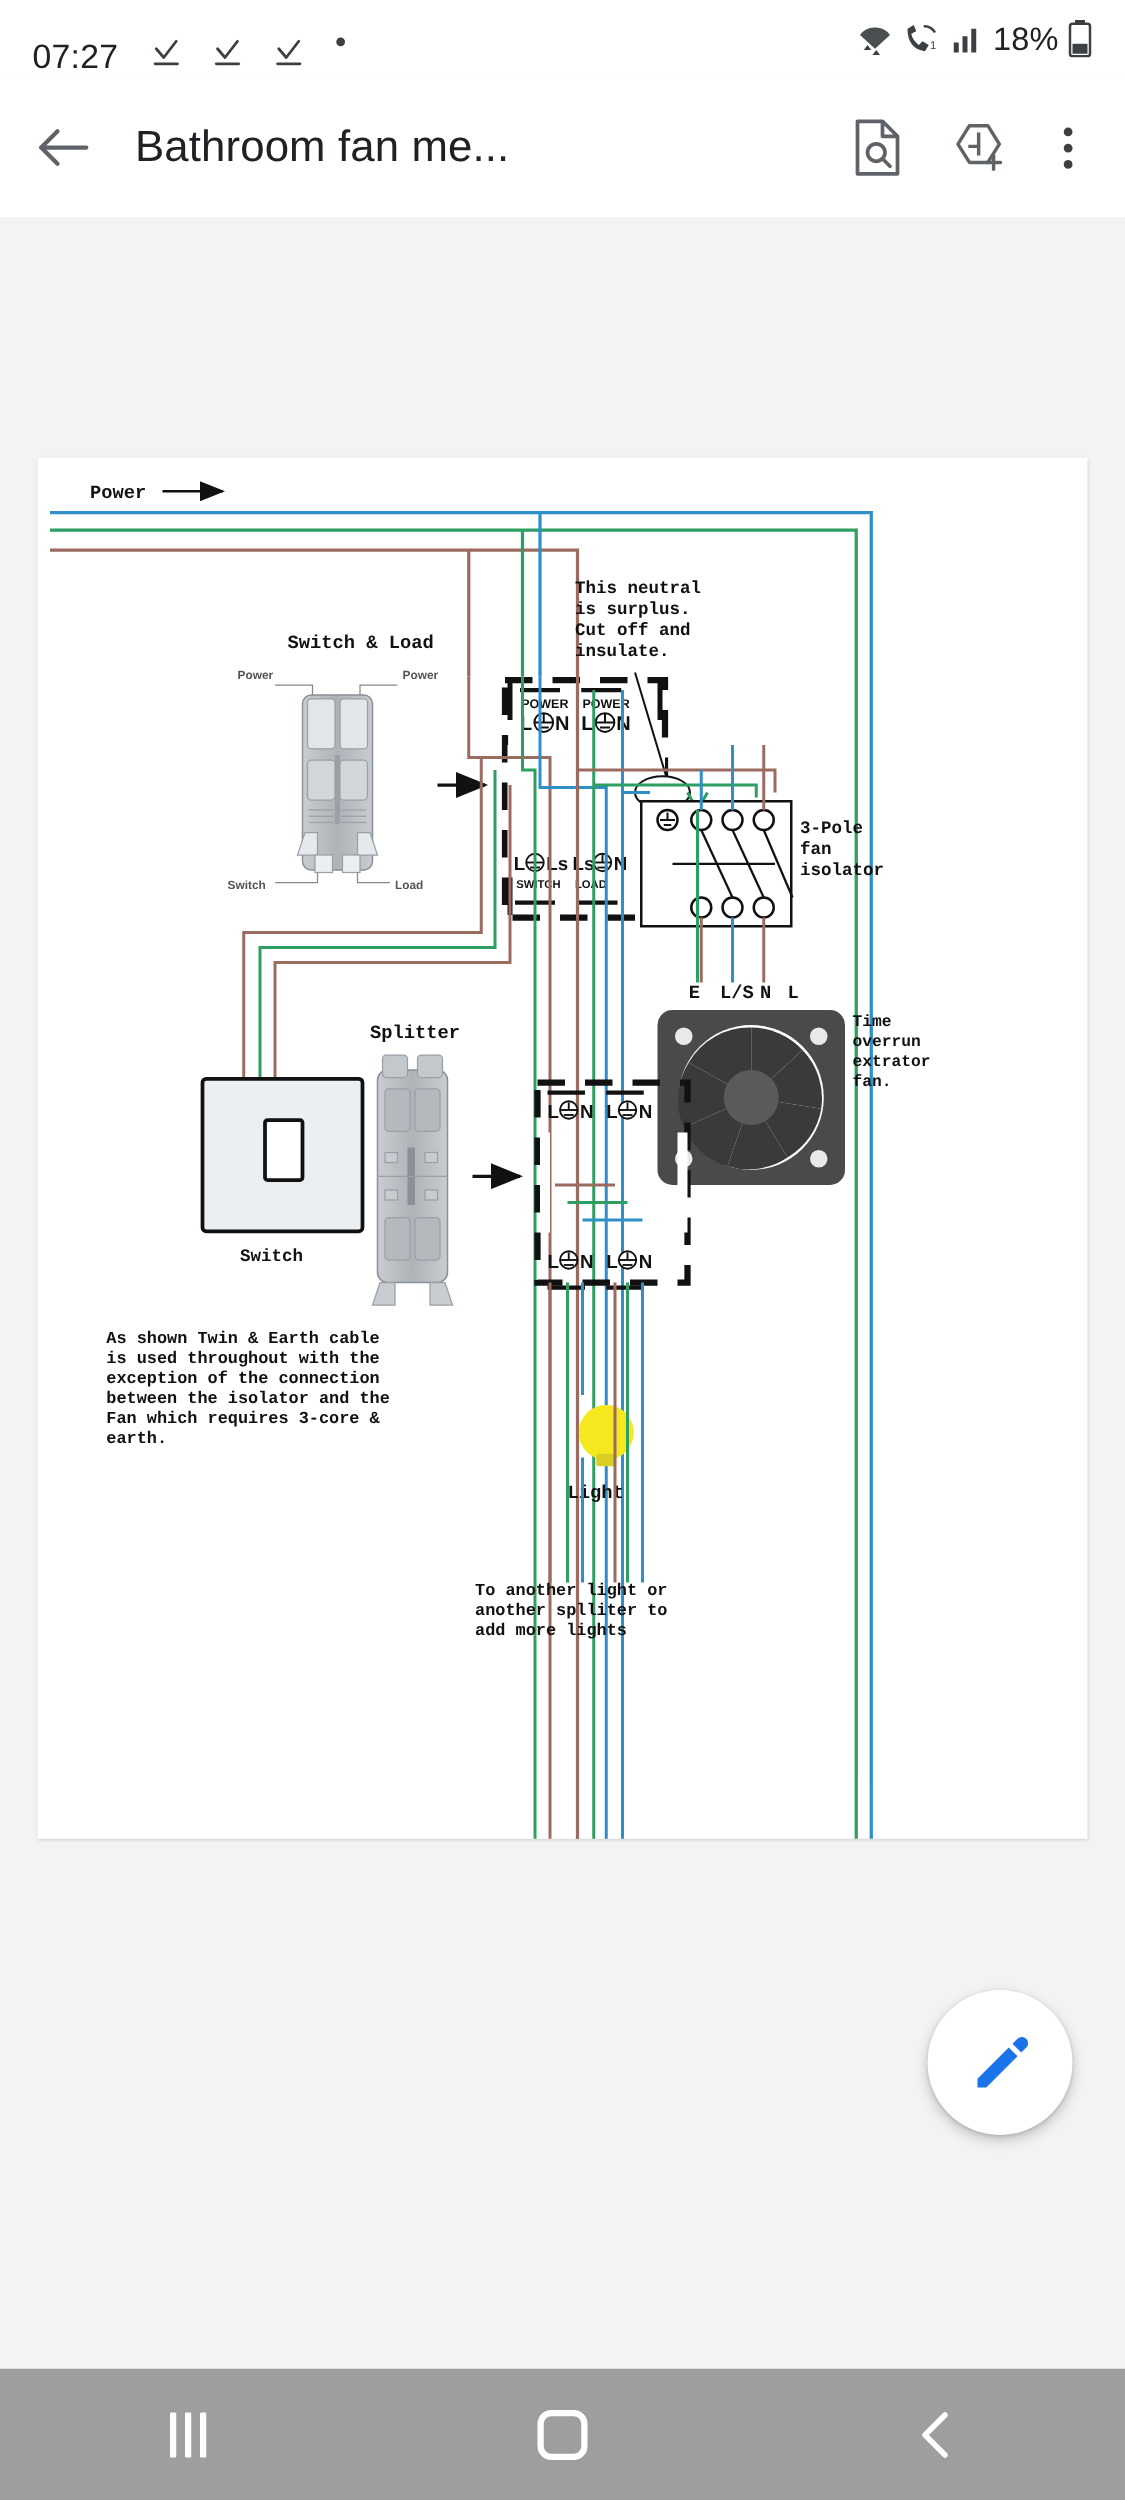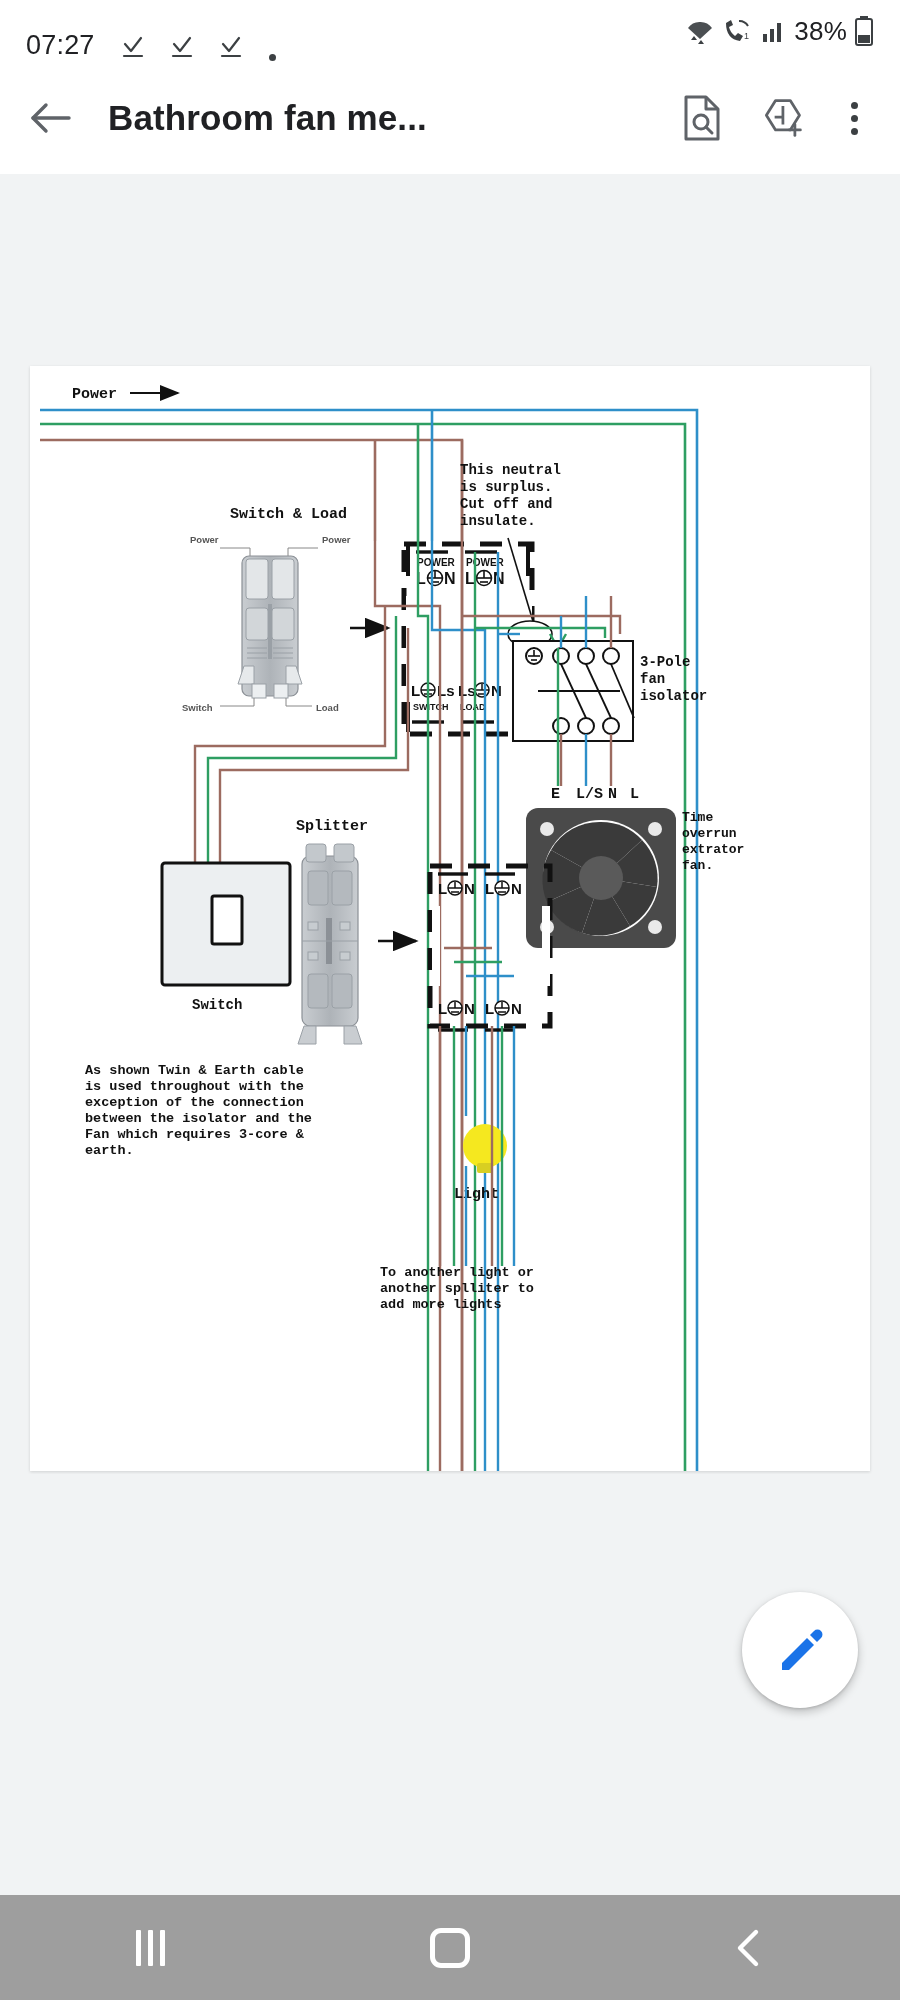--- a/index.html
+++ b/index.html
@@ -10,34 +10,34 @@
     overflow: hidden;
   }
   .phone { position: relative; width: 900px; height: 2000px; background: #f1f3f4; }
 
   
   .statusbar {
     position: absolute; top: 0; left: 0; width: 900px; height: 62px;
     background: #ffffff; display: flex; align-items: center;
     padding: 0 26px; color: #1f1f1f;
   }
-  .sb-left { display: flex; align-items: flex-end; gap: 27px; margin-top: 28px; }
+  .sb-left { display: flex; align-items: flex-start; gap: 27px; margin-top: 28px; }
   .sb-clock { font-size: 27px; font-weight: 400; letter-spacing: .2px; color:#202124; }
   .sb-right { margin-left: auto; display: flex; align-items: center; gap: 7px; }
   .sb-pct { font-size: 26px; color:#202124; letter-spacing: .2px;}
   .dot-ind { width: 7px; height: 7px; border-radius: 50%; background:#3c4043; display:inline-block; }
 
   
   .appbar {
     position: absolute; top: 62px; left: 0; width: 900px; height: 112px;
     background: #ffffff; display: flex; align-items: center; padding: 0 22px;
   }
   .ab-back { width: 58px; height: 58px; display:flex; align-items:center; justify-content:center; flex:0 0 auto; }
   .ab-title {
-    font-size: 35px; color: #202124; font-weight: 700;
+    font-size: 35px; color: #202124; font-weight: 400;
     margin-left: 28px; white-space: nowrap; overflow: hidden;
     flex: 1 1 auto; letter-spacing: .1px;
   }
   .ab-actions { display: flex; align-items: center; gap: 34px; margin-right: 8px; }
   .ab-icon { width: 46px; height: 46px; display:flex; align-items:center; justify-content:center; }
   .kebab { display:flex; flex-direction:column; gap:6px; align-items:center; padding: 4px 12px;}
   .kebab i { width:7px; height:7px; border-radius:50%; background:#3c4043; display:block; }
 
   
   .content {
@@ -103,21 +103,21 @@
       <svg width="32" height="28" viewBox="0 0 32 28">
         <path d="M4 6 q0 16 14 18 l3 -5 l-5 -3 l-3 3 q-5 -4 -6 -9 l4 -2 l-2 -5 z" fill="#3c4043"></path>
         <path d="M17 4 A10 10 0 0 1 26 9" stroke="#3c4043" stroke-width="2" fill="none"></path>
         <text x="22" y="22" font-size="9" fill="#3c4043" font-family="Liberation Sans, sans-serif">1</text>
       </svg>
       <svg width="26" height="26" viewBox="0 0 26 26">
         <rect x="2" y="16" width="4" height="8" fill="#3c4043"></rect>
         <rect x="9" y="11" width="4" height="13" fill="#3c4043"></rect>
         <rect x="16" y="5" width="4" height="19" fill="#3c4043"></rect>
       </svg>
-      <span class="sb-pct">38%</span>
+      <span class="sb-pct">18%</span>
       <svg width="20" height="30" viewBox="0 0 20 30">
         <rect x="6" y="0" width="8" height="3" fill="#3c4043"></rect>
         <rect x="2" y="3" width="16" height="26" rx="2" fill="none" stroke="#3c4043" stroke-width="2"></rect>
         <rect x="4" y="19" width="12" height="8" fill="#3c4043"></rect>
       </svg>
     </div>
   </div>
 
   <div class="appbar">
     <div class="ab-back">

